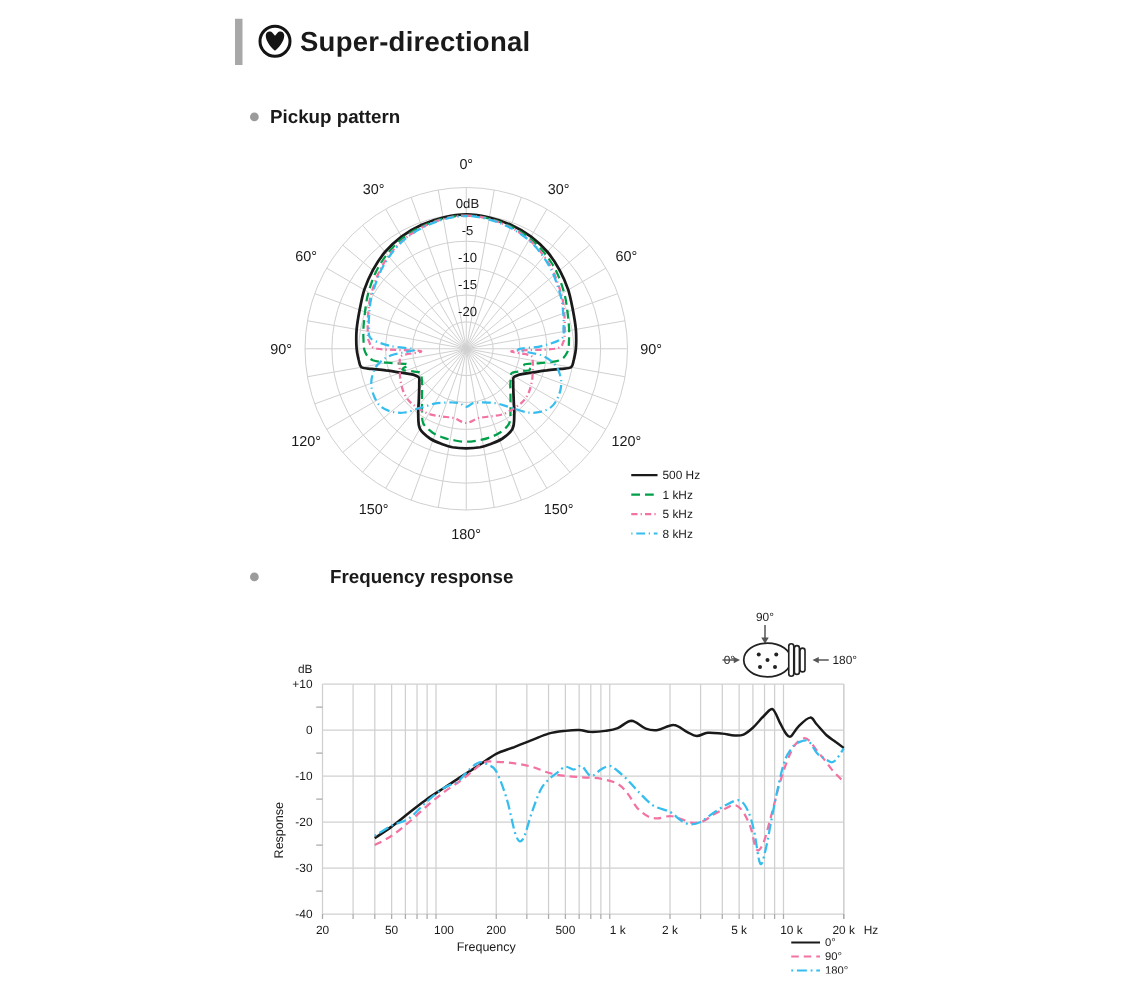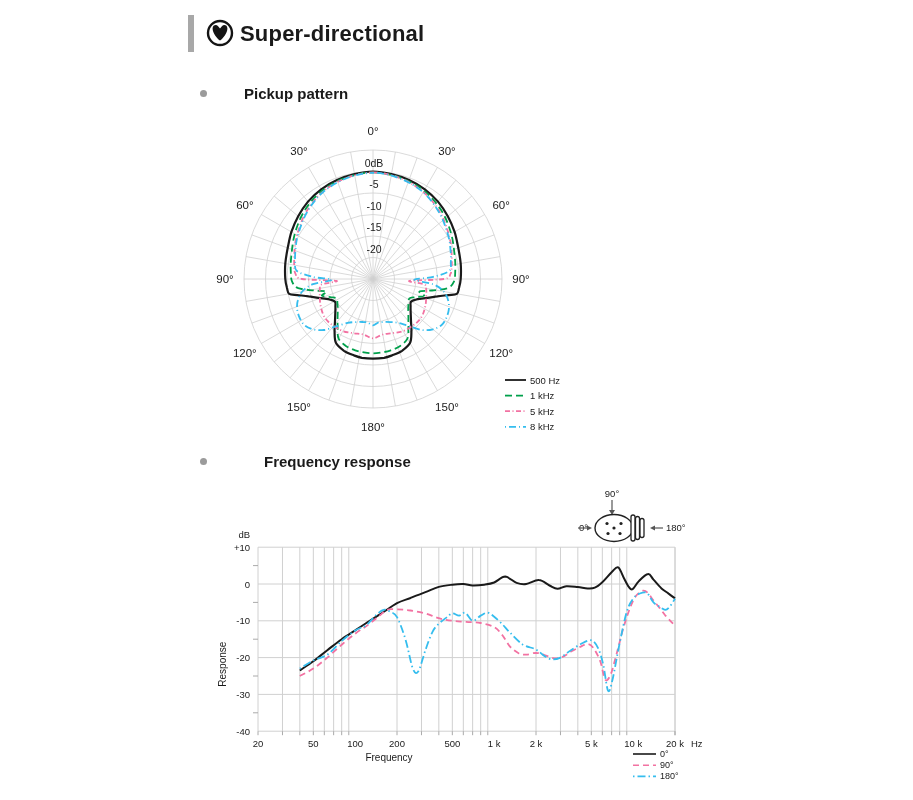--- a/index.html
+++ b/index.html
@@ -4,21 +4,21 @@
 <style>
   html,body{margin:0;padding:0;background:#fff;}
   .page{position:relative;width:913px;height:779px;background:#fff;overflow:hidden;
         font-family:"Liberation Sans","DejaVu Sans",sans-serif;color:#1a1a1a;}
   .accent-bar{position:absolute;left:188px;top:15px;width:6px;height:37px;background:#a8a8a8;}
   .title-icon{position:absolute;left:206px;top:19px;width:28px;height:28px;}
   .page-title{position:absolute;left:240px;top:21px;font-size:22px;font-weight:bold;letter-spacing:0.2px;}
   .section{position:absolute;display:flex;align-items:center;}
   .section .dot{width:7px;height:7px;border-radius:50%;background:#9b9b9b;margin-right:9px;}
   .section .lbl{font-size:15px;font-weight:bold;}
-  #sec-pickup{left:200px;top:85px;gap:28px;}
+  #sec-pickup{left:200px;top:85px;}
   #sec-freq{left:200px;top:453px;gap:48px;}
   svg text{font-family:"Liberation Sans","DejaVu Sans",sans-serif;fill:#1a1a1a;}
   #polar-chart{position:absolute;left:195px;top:113px;}
   #freq-chart{position:absolute;left:210px;top:480px;}
 </style>
 </head>
 <body>
 
 <div class="page">
 

